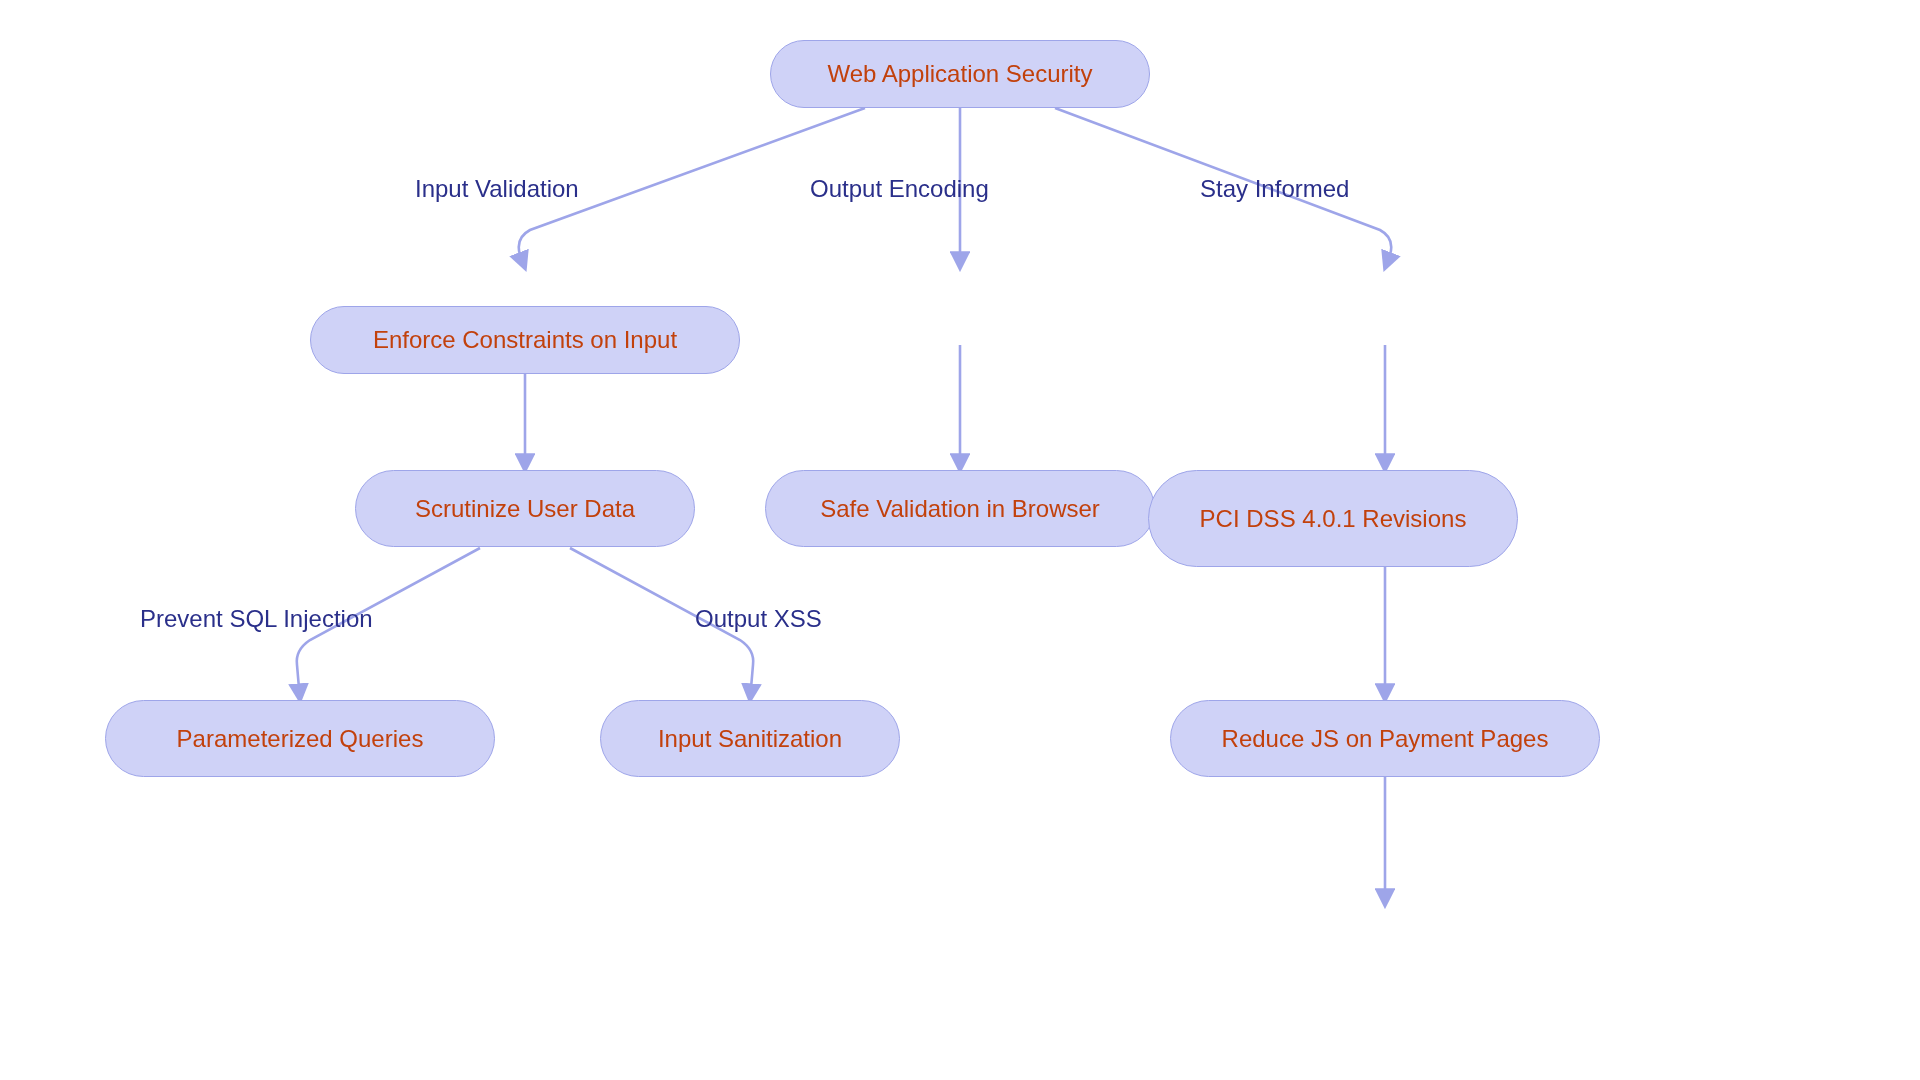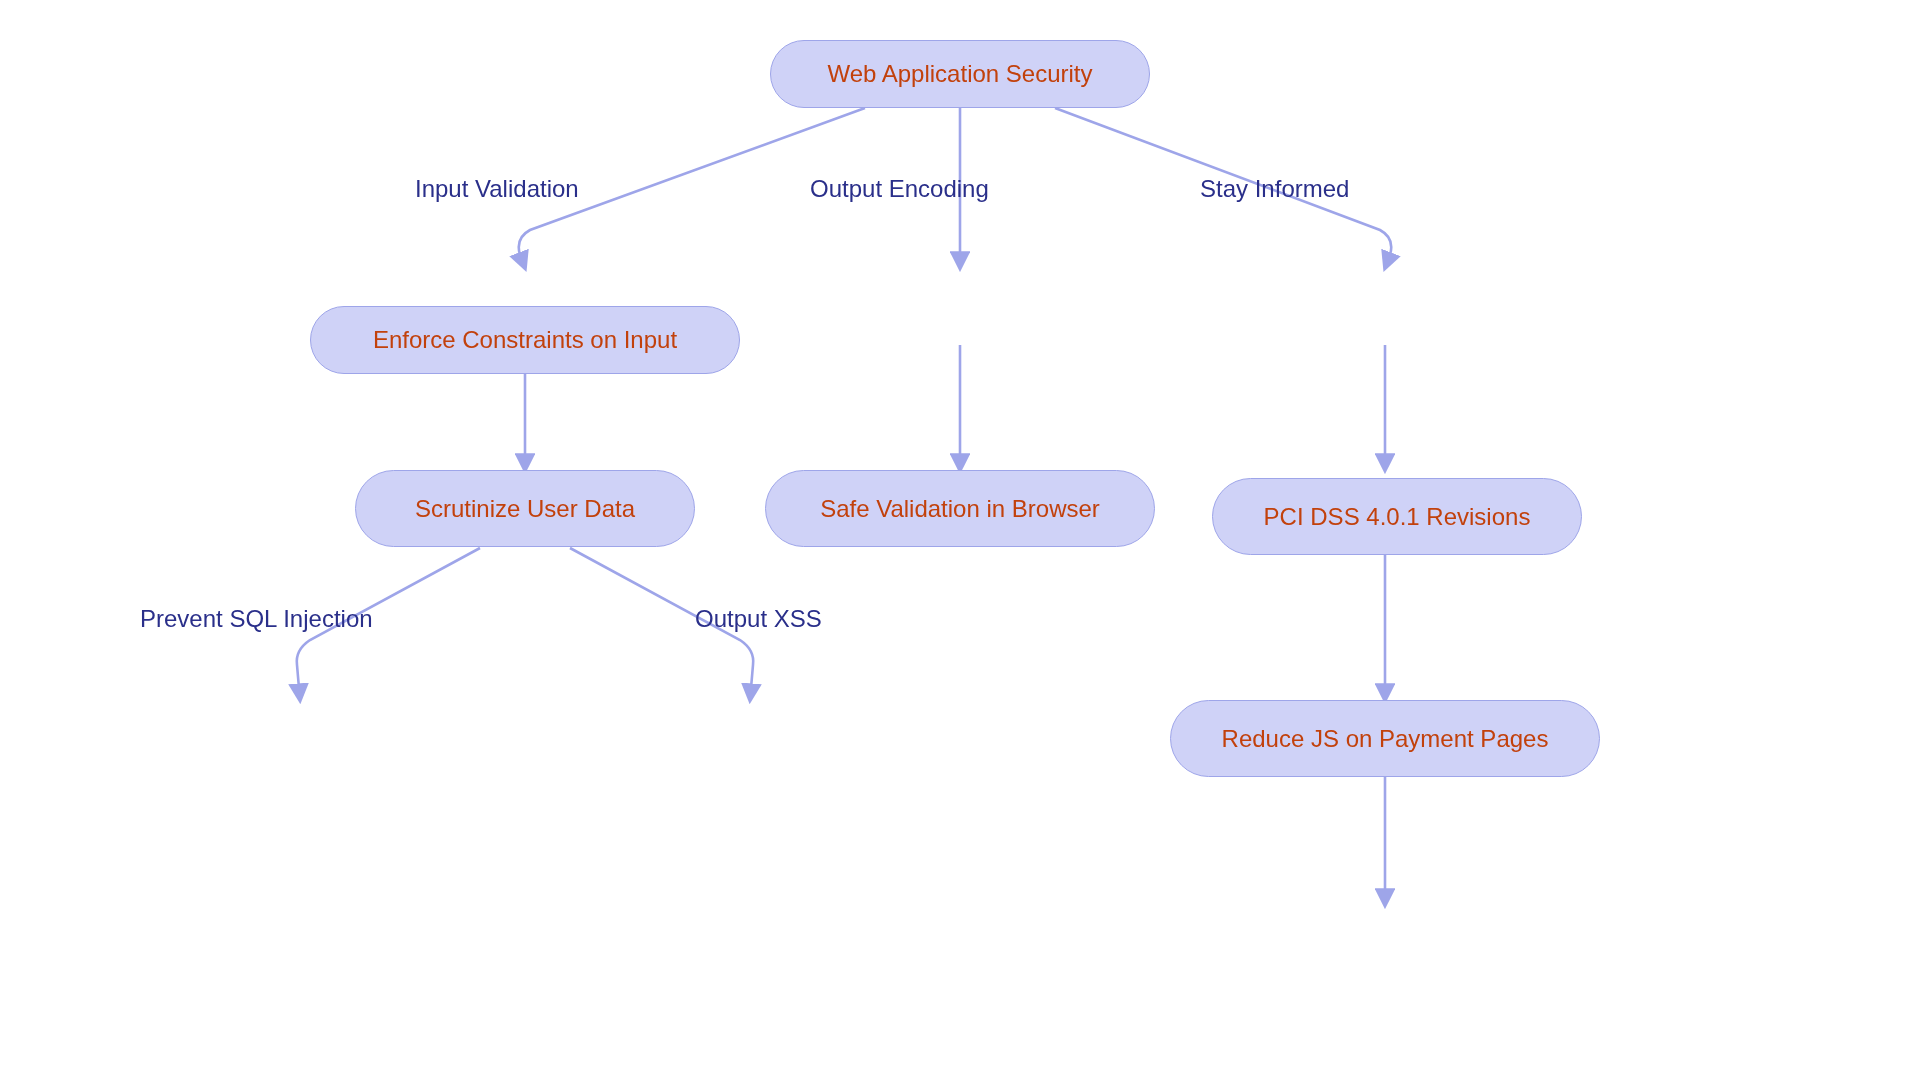--- a/index.html
+++ b/index.html
@@ -77,27 +77,29 @@
 
     <path d="M 1385 777  L 1385 905" fill="none" stroke="#9ea5e9" stroke-width="2.6" marker-end="url(#arrow)"></path>
   </svg>
 
   <div class="node" style="left:770px; top:40px; width:380px; height:68px;">Web Application Security</div>
 
   <div class="node" style="left:310px; top:268px; width:430px; height:68px;margin-top:38px;">Enforce Constraints on Input</div>
 
   <div class="node" style="left:355px; top:470px; width:340px; height:77px;">Scrutinize User Data</div>
 
+  <div class="node" style="left:105px; top:700px; width:390px; height:77px;">Parameterized Queries</div>
 
+  <div class="node" style="left:600px; top:700px; width:300px; height:77px;">Input Sanitization</div>
 
 
   <div class="node" style="left:765px; top:470px; width:390px; height:77px;">Safe Validation in Browser</div>
 
 
-  <div class="node" style="left:1212px; top:470px; width:370px; height:77px;margin-top:8px;">PCI DSS 4.0.1 Revisions</div>
+  <div class="node" style="left:1148px; top:470px; width:370px; height:97px;">PCI DSS 4.0.1 Revisions</div>
 
   <div class="node" style="left:1170px; top:700px; width:430px; height:77px;">Reduce JS on Payment Pages</div>
 
 
   <div class="edge-label" style="left:415px; top:175px;">Input Validation</div>
 
   <div class="edge-label" style="left:810px; top:175px;">Output Encoding</div>
 
   <div class="edge-label" style="left:1200px; top:175px;">Stay Informed</div>
 

